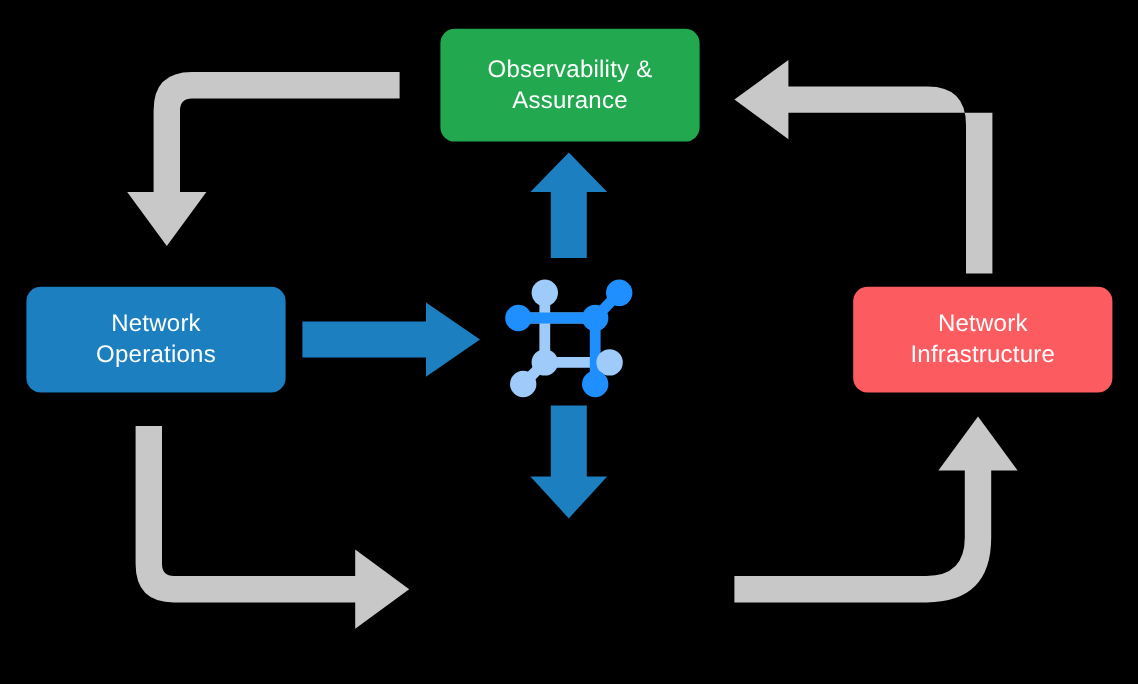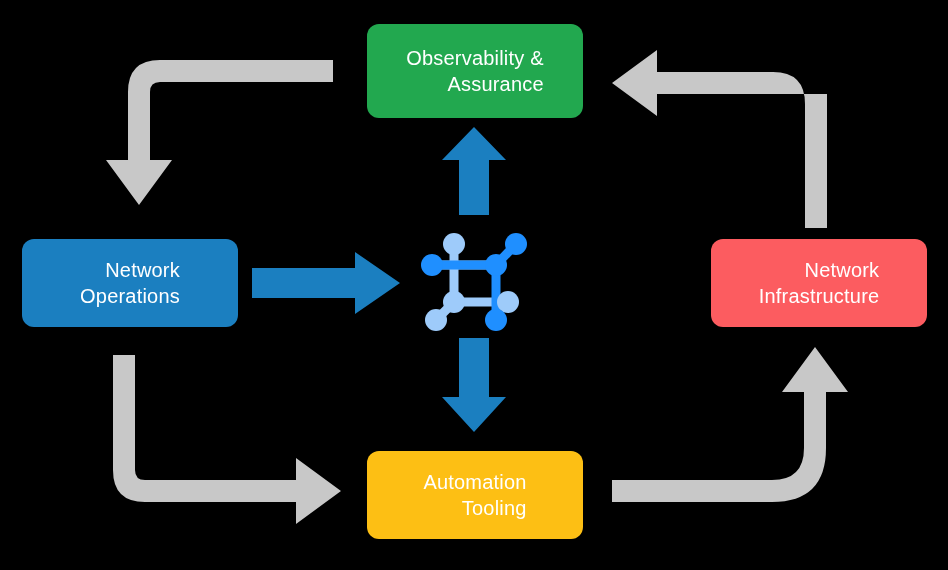--- a/index.html
+++ b/index.html
@@ -25,21 +25,21 @@
     top: 0;
     width: 948px;
     height: 570px;
   }
   .node-box {
     position: absolute;
     border-radius: 12px;
     display: flex;
     align-items: center;
     justify-content: center;
-    text-align: right;
+    text-align: center;
     color: #ffffff;
     font-size: 20px;
     line-height: 1.32;
     font-weight: 400;
     letter-spacing: 0.2px;
     z-index: 5;
     padding: 4px 10px;
   }
   .node-label {
     display: block;
@@ -128,18 +128,14 @@
   <div class="node-box" id="box-operations">
     <span class="node-label">Network
 Operations</span>
   </div>
 
   <div class="node-box" id="box-infrastructure">
     <span class="node-label">Network
 Infrastructure</span>
   </div>
 
-  <div class="node-box" id="box-automation">
-    <span class="node-label">Automation
-Tooling</span>
-  </div>
 
 </div>
 
 </body></html>

